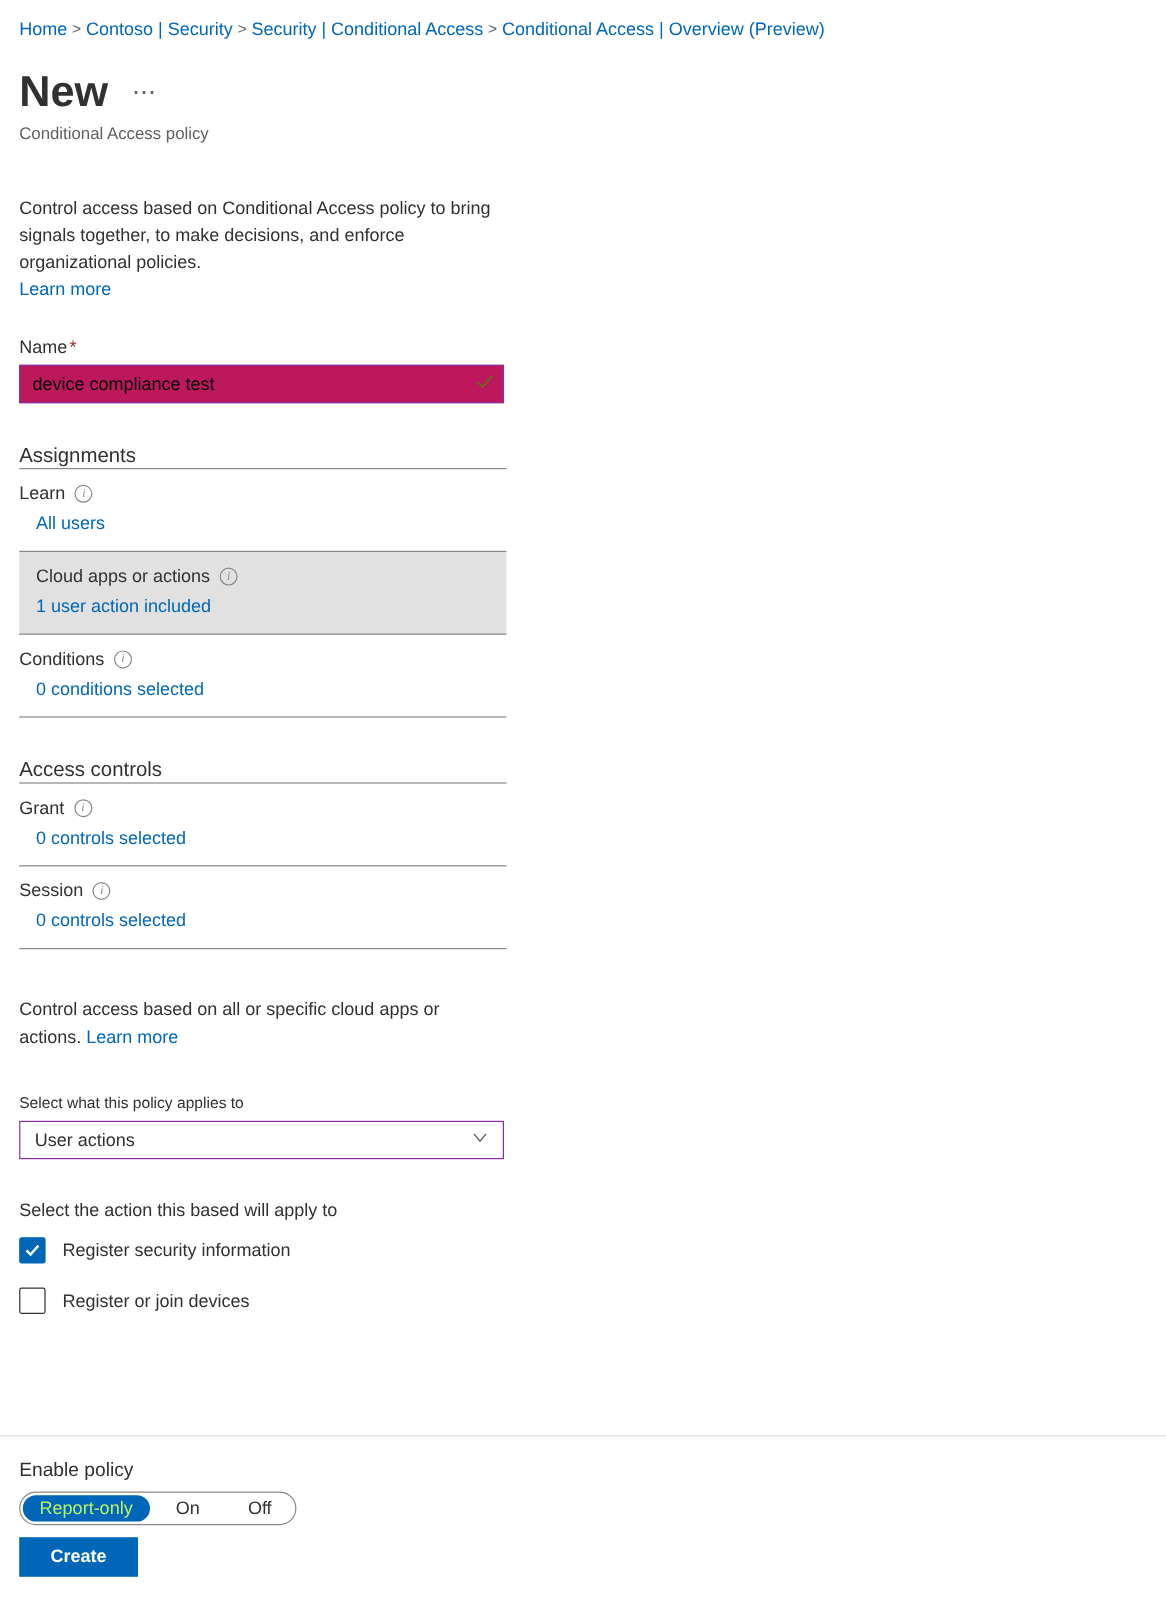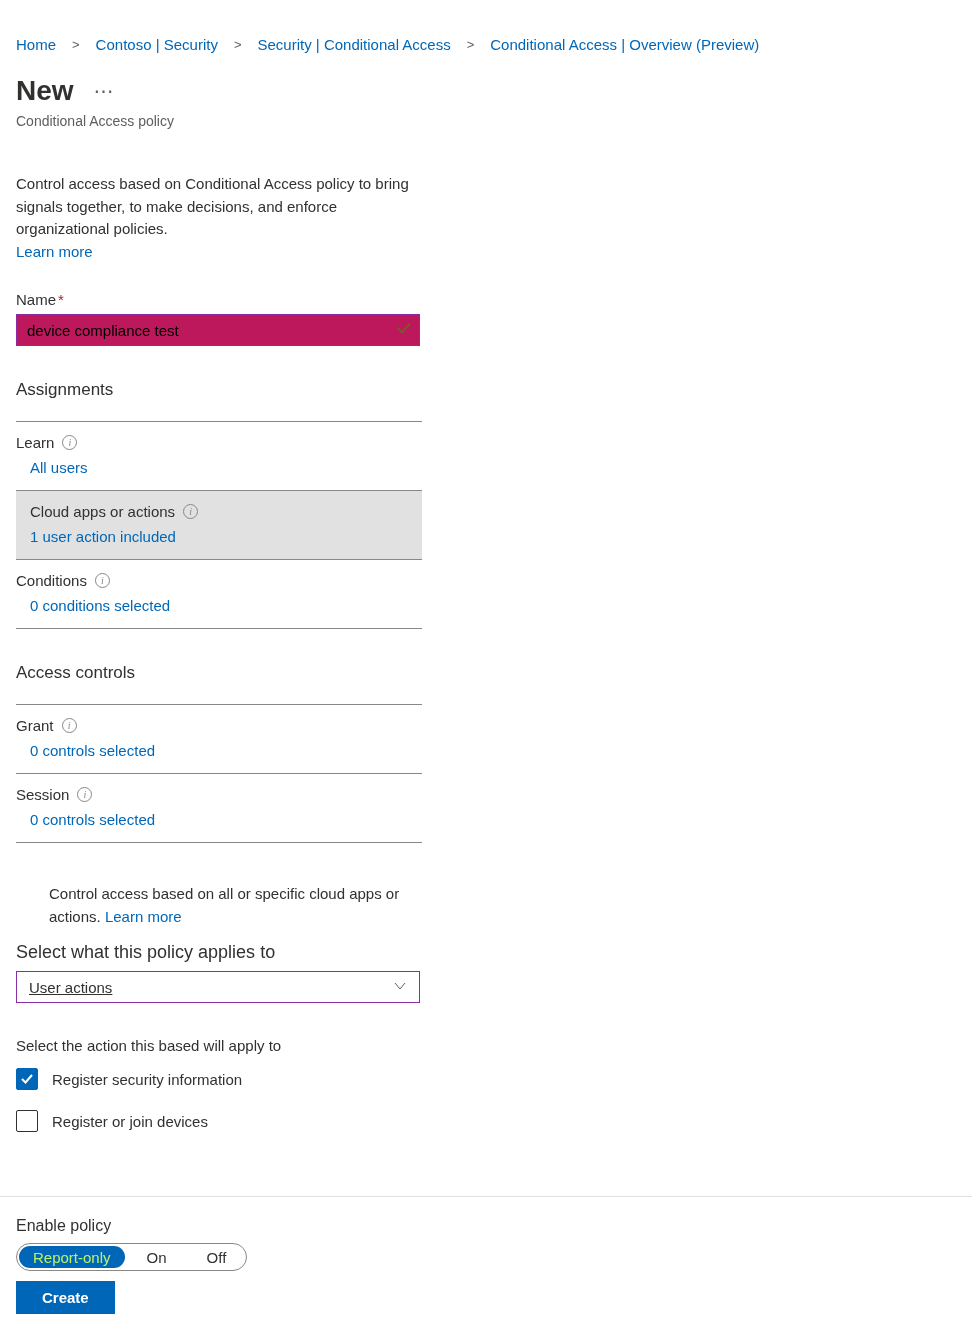--- a/index.html
+++ b/index.html
@@ -11,33 +11,31 @@
     color: #323130;
     background: #fff;
     width: 972px;
     height: 1338px;
     position: relative;
   }
 
   
   .breadcrumb {
     display: flex;
-    align-items: center;
     flex-wrap: wrap;
-    gap: 16px;
+    gap: 4px;
     font-size: 15px;
     margin-bottom: 10px;
-    margin-top: 20px;
   }
   .breadcrumb .crumb { color: #0067b8; cursor: pointer; }
   .breadcrumb .sep { color: #605e5c; font-size: 13px; }
 
   
   .title-row { display: flex; align-items: center; gap: 16px; margin-top: 22px; }
-  .page-title { font-size: 28px; font-weight: 600; margin: 0; }
+  .page-title { font-size: 36px; font-weight: 600; margin: 0; }
   .more-icon { color: #605e5c; font-size: 20px; letter-spacing: 1px; cursor: pointer; padding: 0 4px; }
   .page-subtitle { font-size: 14px; color: #605e5c; margin-top: 6px; }
 
   
   .columns { display: flex; gap: 40px; margin-top: 44px; flex-direction: column; }
   .col-left { width: 406px; }
   .col-right { width: 406px; }
 
   .intro-text {
     font-size: 15px;
@@ -70,21 +68,21 @@
     transform: translateY(-50%);
     color: #498205;
   }
 
   
   .section-header {
     font-size: 17px;
     font-weight: 400;
     color: #323130;
     margin-top: 34px;
-    padding-bottom: 21px;
+    padding-bottom: 0;
     border-bottom: 1px solid #8a8886;
   }
 
   
   .config-row {
     border-bottom: 1px solid #8a8886;
     padding: 0;
   }
   .config-row.selected { background: #e1e1e1; }
   .config-row-label {
@@ -116,39 +114,37 @@
     font-size: 10px;
     font-style: italic;
     font-family: serif;
     cursor: pointer;
   }
 
   
   .right-intro {
     font-size: 15px;
     line-height: 1.5;
-    margin-left: 33px;
   }
   .right-label {
-    font-size: 18px;
-    margin-top: 14px;
+    font-size: 13px;
+    margin-top: 35px;
     margin-bottom: 8px;
   }
   .dropdown {
     width: 404px;
     height: 32px;
     border: 1px solid #8a2da5;
     display: flex;
     align-items: center;
     justify-content: space-between;
     padding: 0 12px;
     font-size: 15px;
     cursor: pointer;
     background: #fff;
-    text-decoration: underline;
   }
   .chevron-down { color: #605e5c; }
 
   .action-label {
     font-size: 15px;
     margin-top: 34px;
     margin-bottom: 14px;
   }
   .checkbox-row {
     display: flex;

